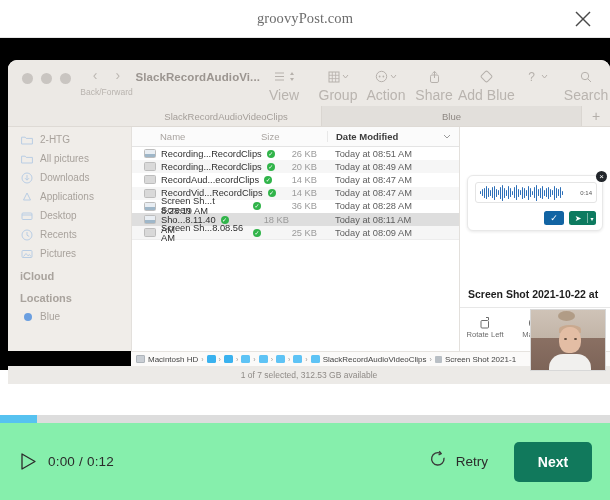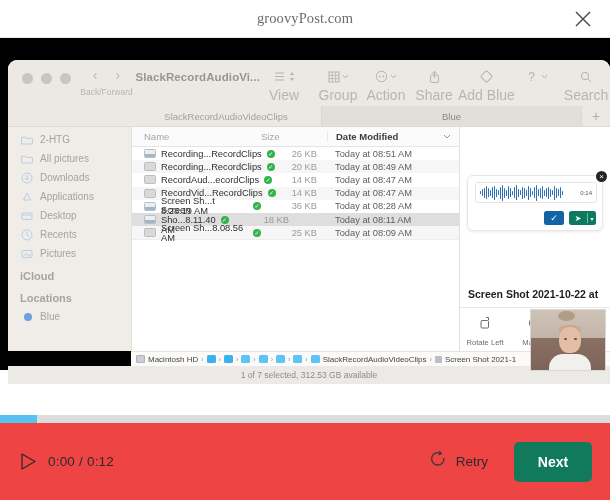--- a/index.html
+++ b/index.html
@@ -115,21 +115,21 @@
 
   .listpane {
     flex: 1; background: #ffffff; display: flex; flex-direction: column;
     min-width: 0; border-left: 1px solid #e3e0dc;
   }
   .col-head {
     height: 20px; flex: none; display: flex; align-items: center;
     background: #fbfbfb; border-bottom: 1px solid #e4e4e4;
     font-size: 9.5px; color: #a9a4a0;
   }
-  .ch-name { flex: 1; padding-left: 12px; }
+  .ch-name { flex: 1; padding-left: 28px; }
   .ch-size { width: 66px; }
   .ch-date { width: 132px; color: #3d3d3d; font-weight: 700; display:flex; align-items:center; justify-content:space-between; padding-right:8px; border-left:1px solid #e8e8e8; padding-left:8px;}
 
   .rows { flex: 1; overflow: hidden; }
   .row {
     height: 13.2px; display: flex; align-items: center;
     font-size: 9.3px; color: #2f2f2f;
   }
   .row.alt { background: #f6f6f6; }
   .row.sel { background: #dedede; gap: 28px; }
@@ -193,21 +193,21 @@
   .pv-title {
     font-size: 10.5px; font-weight: 700; color: #1e1e1e;
     padding: 0 8px 7px 8px; white-space: nowrap; overflow: hidden;
   }
   .pv-actions {
     height: 44px; flex: none; border-top: 1px solid #e7e7e7;
     display: flex; align-items: flex-start; padding-top: 7px;
   }
   .pv-act { flex: 1; text-align: center; color: #6d6d6d; }
   .pv-act .pvi { height: 15px; display: flex; align-items: center; justify-content: center; }
-  .pv-act .pvl { font-size: 7.6px; color: #6b6b6b; margin-top: 8px; }
+  .pv-act .pvl { font-size: 7.6px; color: #6b6b6b; margin-top: 0; }
 
   
   .pathbar {
     position: absolute; left: 131px; top: 313px; width: 479px; height: 15px;
     background: #fbfaf9; border-top: 1px solid #e6e3df;
     display: flex; align-items: center; gap: 3px;
     font-size: 8px; color: #444; padding-left: 5px; overflow: hidden; white-space: nowrap;
   }
   .pb-hd { width: 9px; height: 8px; background: #c9ced4; border-radius: 1px; border:1px solid #aeb4ba; flex:none;}
   .pb-folder { width: 9px; height: 7.5px; background: #5ec3f5; border-radius: 1.5px; flex:none; }
@@ -236,21 +236,21 @@
 
   
   .progress {
     position: absolute; left: 0; top: 415px; width: 610px; height: 8px;
     background: #dddddd;
   }
   .progress .fill { height: 100%; background: #56c2f0; }
 
   .controls {
     position: absolute; left: 0; top: 423px; width: 610px; height: 77px;
-    background: #ef4444; display: flex; align-items: center;
+    background: #86efac; display: flex; align-items: center;
     padding: 0 18px;
   }
   .play-tri { width: 20px; display: flex; align-items: center; justify-content: center; }
   .timecode { font-size: 13.5px; color: #2b2b2b; margin-left: 10px; letter-spacing: .2px; }
   .ctl-spacer { flex: 1; }
   .ctl-btn {
     display: flex; align-items: center; gap: 8px;
     font-size: 13.5px; color: #2b2b2b; margin-right: 26px;
   }
   .next-btn {

